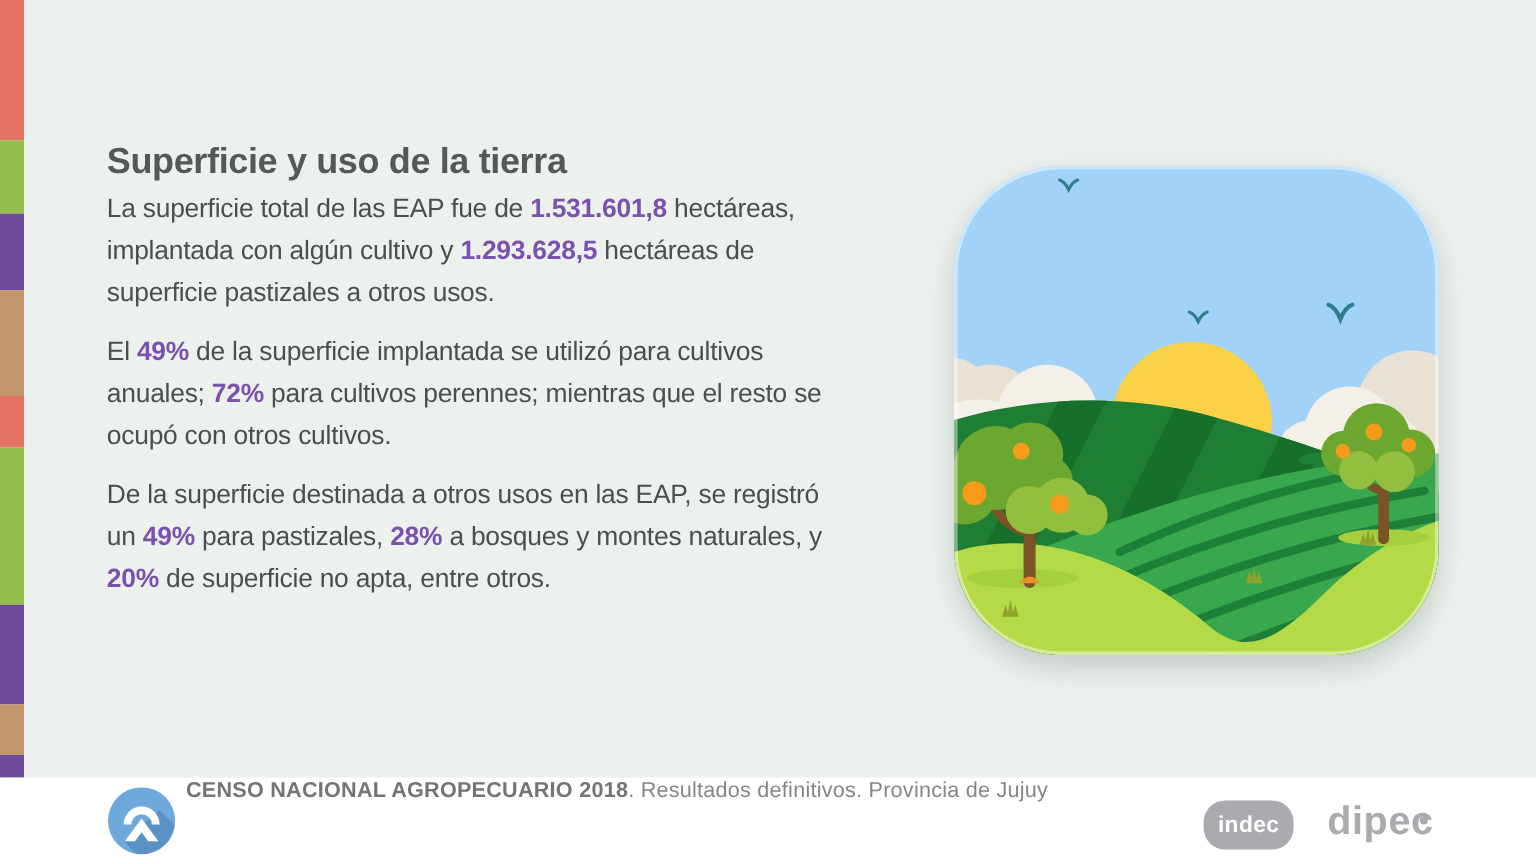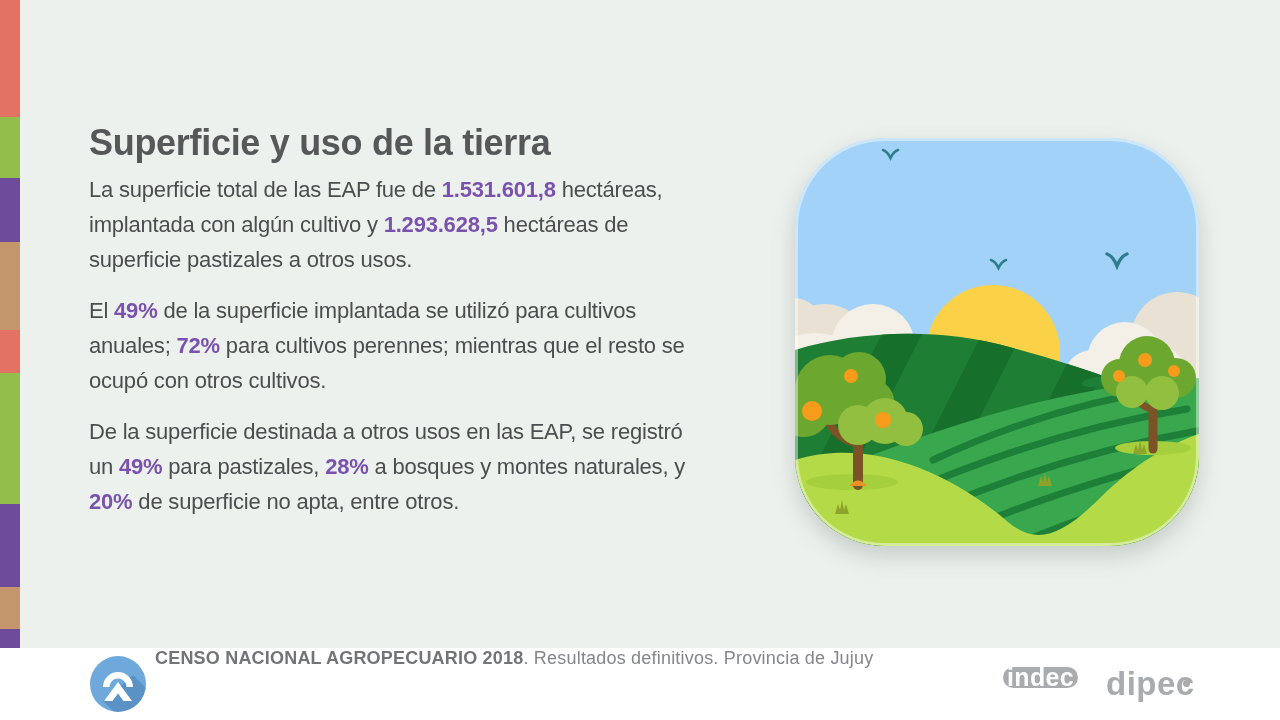--- a/index.html
+++ b/index.html
@@ -5,37 +5,37 @@
   html,body{margin:0;padding:0;}
   body{
     width:1280px;height:720px;position:relative;overflow:hidden;
     background:var(--bg,#ecf1ed);
     font-family:"Liberation Sans", sans-serif;
   }
   
   .stripe{position:absolute;left:0;top:0;width:20px;height:648px;display:flex;flex-direction:column;}
   .stripe>div{width:100%;}
   
-  .title{position:absolute;left:89px;top:98px;font-size:36px;font-weight:bold;color:#565759;letter-spacing:-0.3px;}
+  .title{position:absolute;left:89px;top:98px;font-size:30px;font-weight:bold;color:#565759;letter-spacing:-0.3px;}
   .paragraphs{position:absolute;left:89px;top:156px;}
-  .para{margin-bottom:14px;margin-top:16px;}
+  .para{margin-bottom:14px;}
   .line{font-size:22px;line-height:35px;color:#4c4d4f;white-space:nowrap;letter-spacing:-0.2px;}
   .line .hl{color:var(--hl,#7a52ae);font-weight:bold;}
   
   .illus-wrap{position:absolute;left:795px;top:138px;width:404px;height:408px;border-radius:90px;overflow:hidden;
     box-shadow:0 10px 22px rgba(110,120,115,0.30);}
   .illus-wrap svg{display:block;}
   
   .footer{position:absolute;left:0;bottom:0;width:1280px;height:72px;background:var(--footerbg,#ffffff);}
   .flogo{position:absolute;left:90px;top:8px;width:56px;height:56px;}
   .ftext{position:absolute;left:155px;top:0;height:72px;display:flex;align-items:flex-start;font-size:18px;letter-spacing:0.2px;white-space:nowrap;}
   .ft-bold{font-weight:bold;color:#737477;}
   .ft-rest{color:#85868a;}
-  .indec{position:absolute;left:1003px;top:19px;width:75px;height:21px;border-radius:18px;background:#a9abae;
-    color:#ffffff;font-size:25px;font-weight:600;display:flex;align-items:center;justify-content:center;letter-spacing:0.3px;}
+  .indec{position:absolute;left:1003px;top:19px;width:75px;height:41px;border-radius:18px;background:#a9abae;
+    color:#ffffff;font-size:19px;font-weight:600;display:flex;align-items:center;justify-content:center;letter-spacing:0.3px;}
   .dipec{position:absolute;left:1106px;top:0;height:72px;display:flex;align-items:center;
     font-size:33px;font-weight:bold;color:#a9abae;letter-spacing:0.5px;}
   .dipec .dipec-dot{position:absolute;right:5px;top:32px;width:7px;height:7px;border-radius:50%;background:#a9abae;}
 </style>
 </head>
 <body style="--bg: #ecf1ed; --footerbg: #ffffff; --hl: #7a52ae;">
 
 <div class="stripe">
     <div style="height: 117px; background: rgb(227, 113, 100);"></div>
     <div style="height: 61px; background: rgb(146, 191, 75);"></div>

